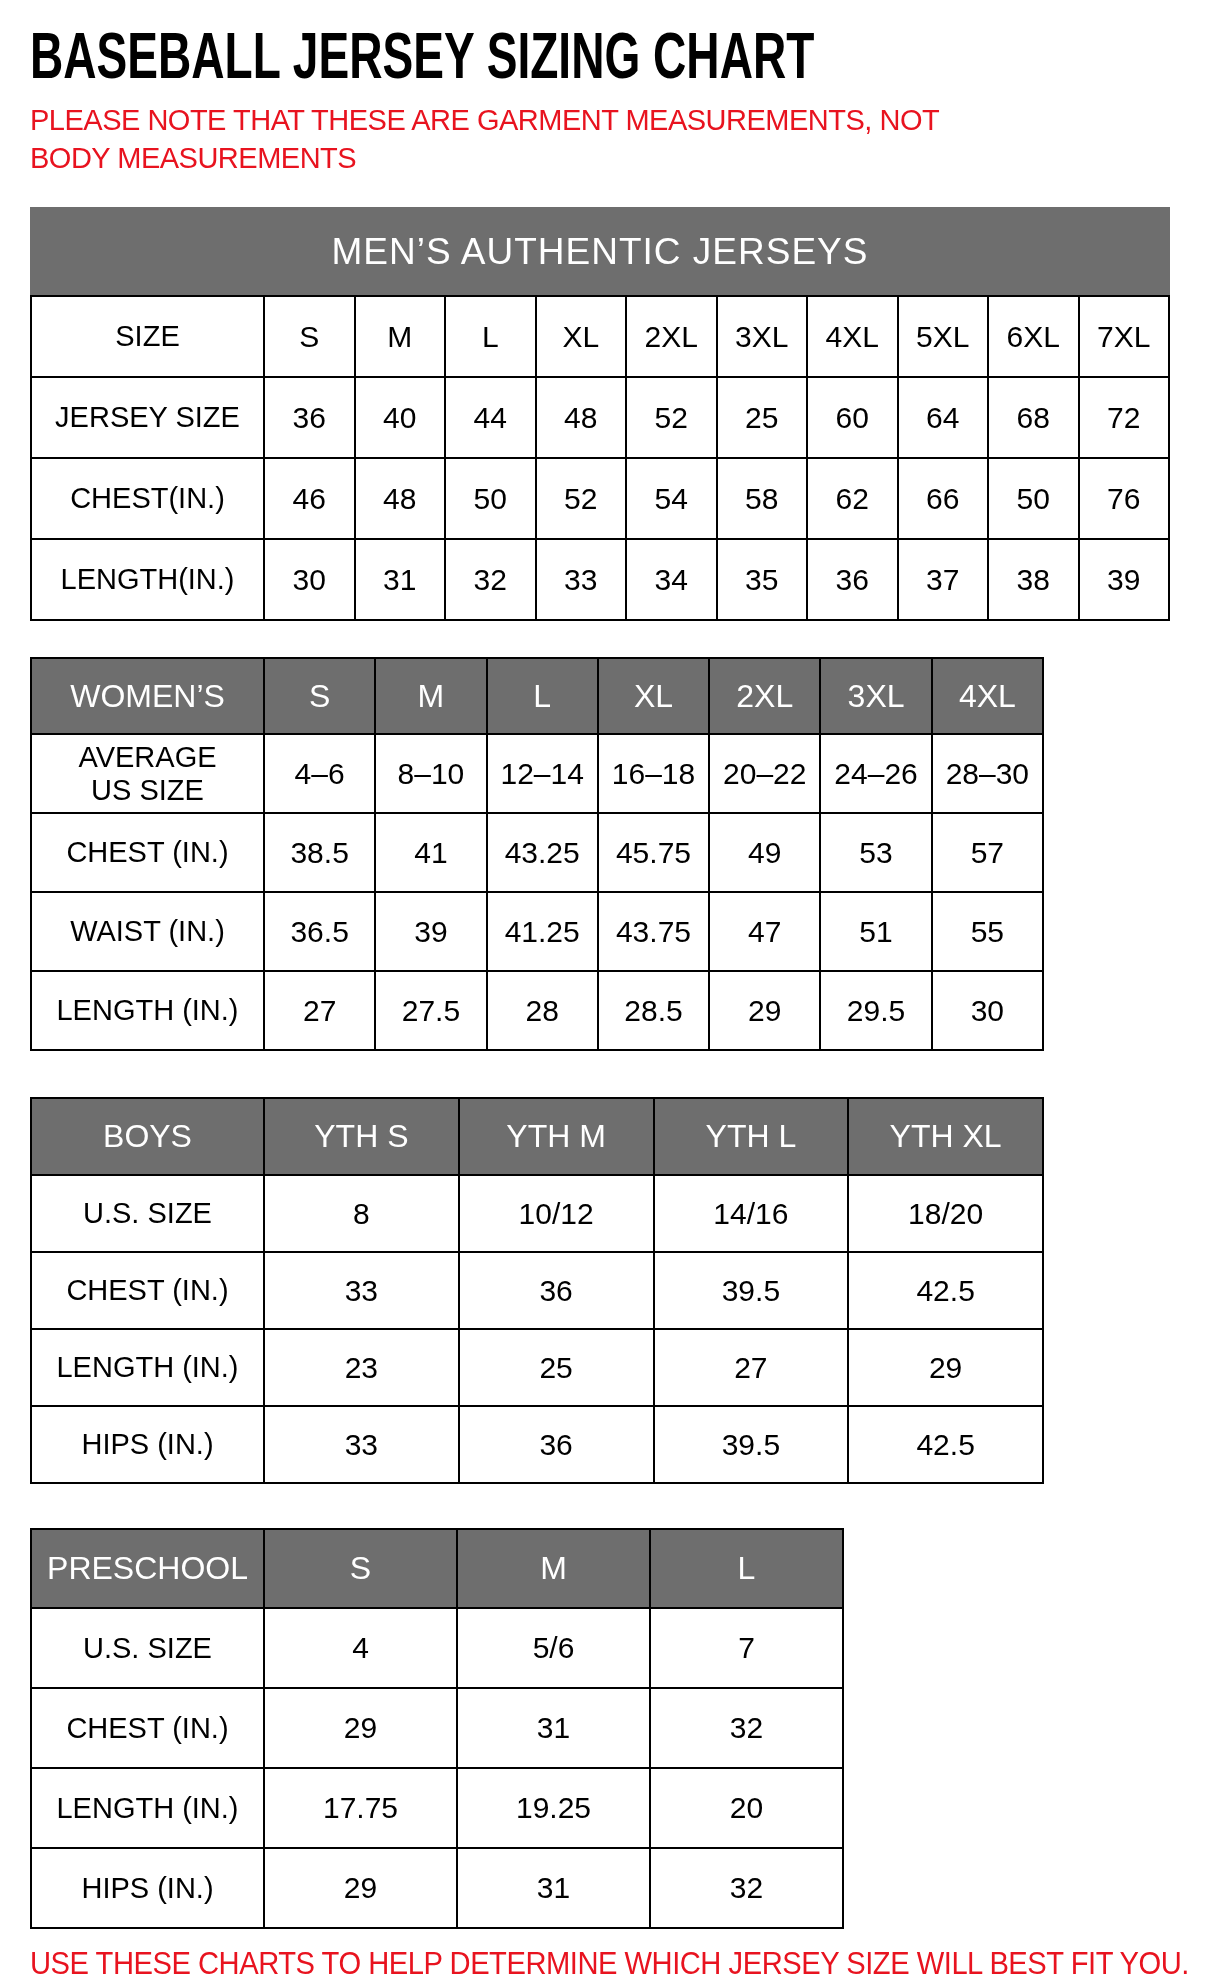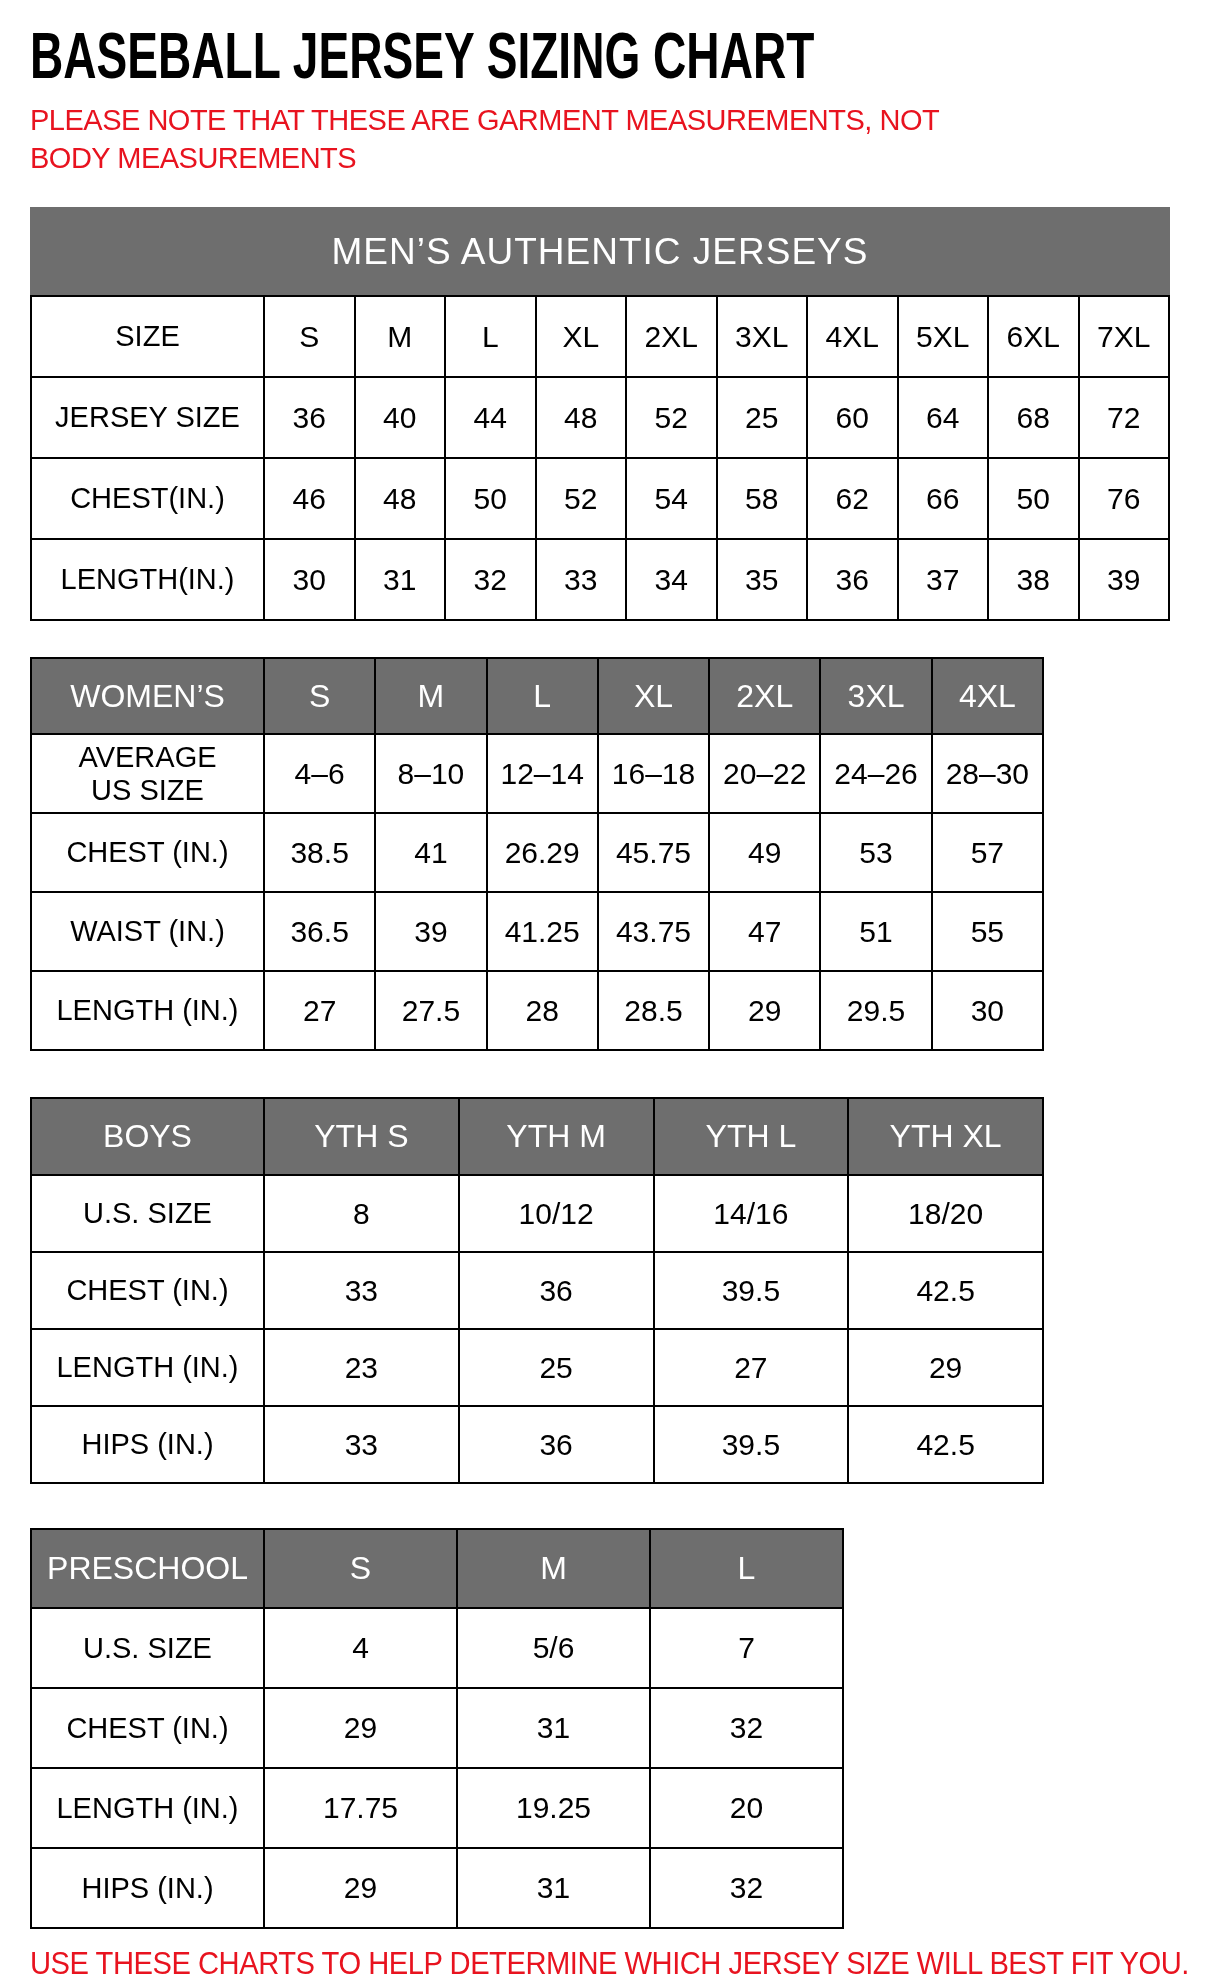--- a/index.html
+++ b/index.html
@@ -213,21 +213,21 @@
             <td>12–14</td>
             <td>16–18</td>
             <td>20–22</td>
             <td>24–26</td>
             <td>28–30</td>
           </tr>
           <tr>
             <th>CHEST (IN.)</th>
             <td>38.5</td>
             <td>41</td>
-            <td>26.29</td>
+            <td>43.25</td>
             <td>45.75</td>
             <td>49</td>
             <td>53</td>
             <td>57</td>
           </tr>
           <tr>
             <th>WAIST (IN.)</th>
             <td>36.5</td>
             <td>39</td>
             <td>41.25</td>

